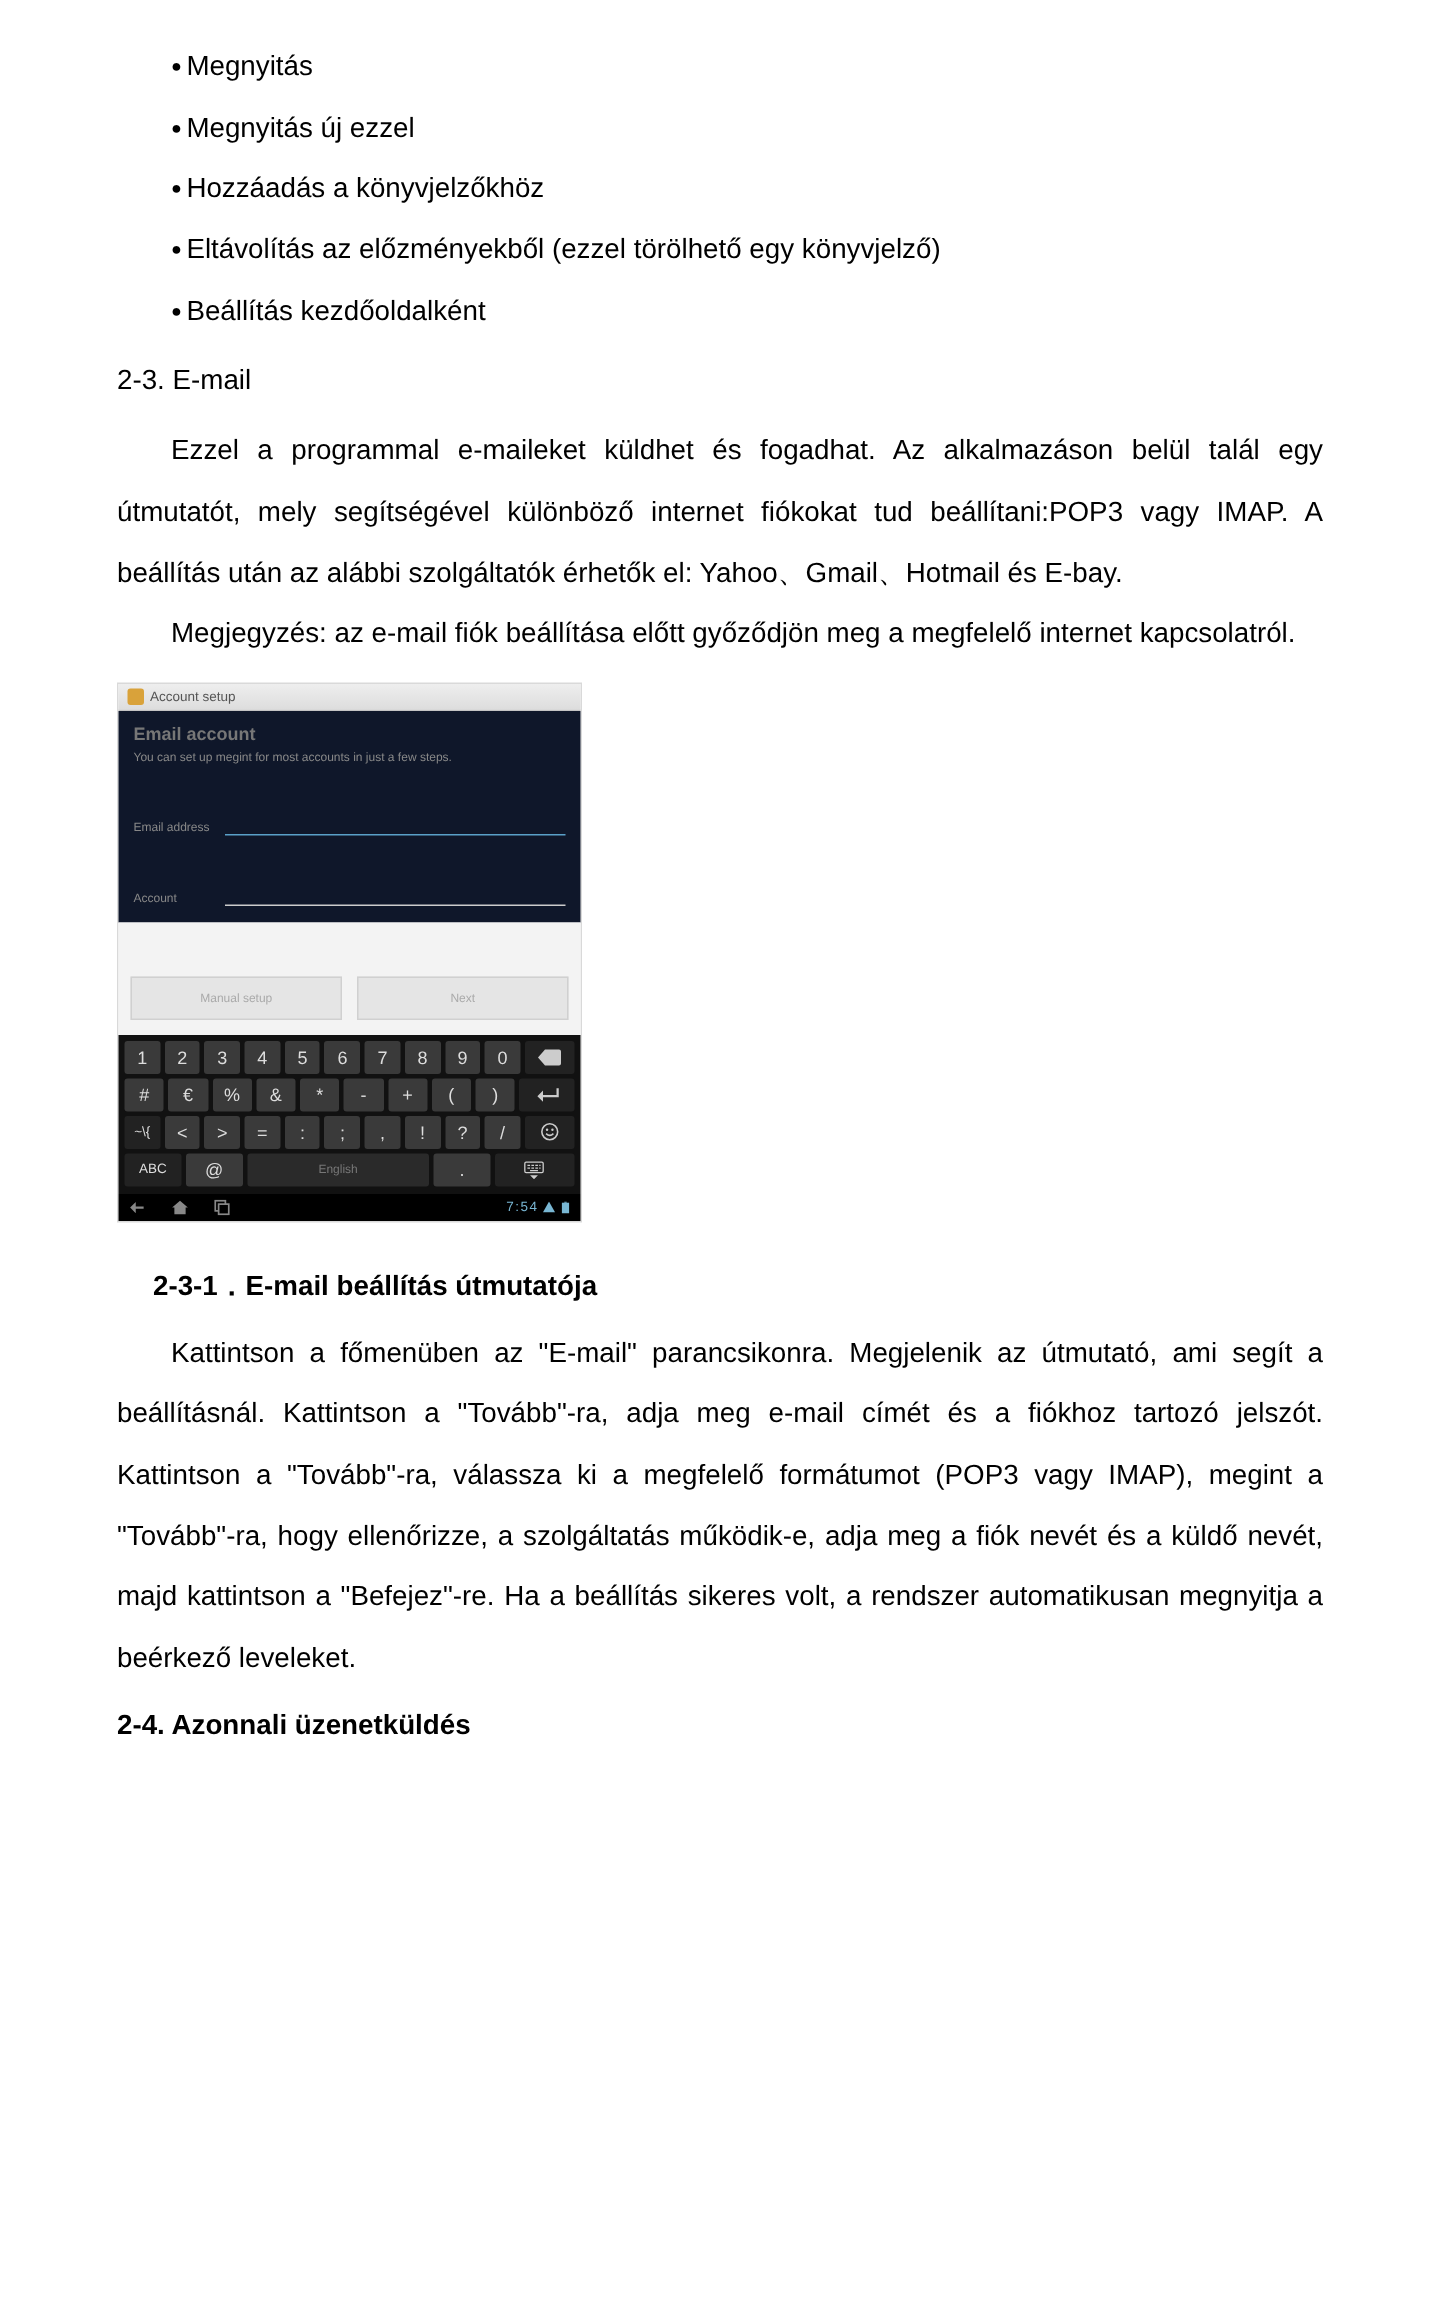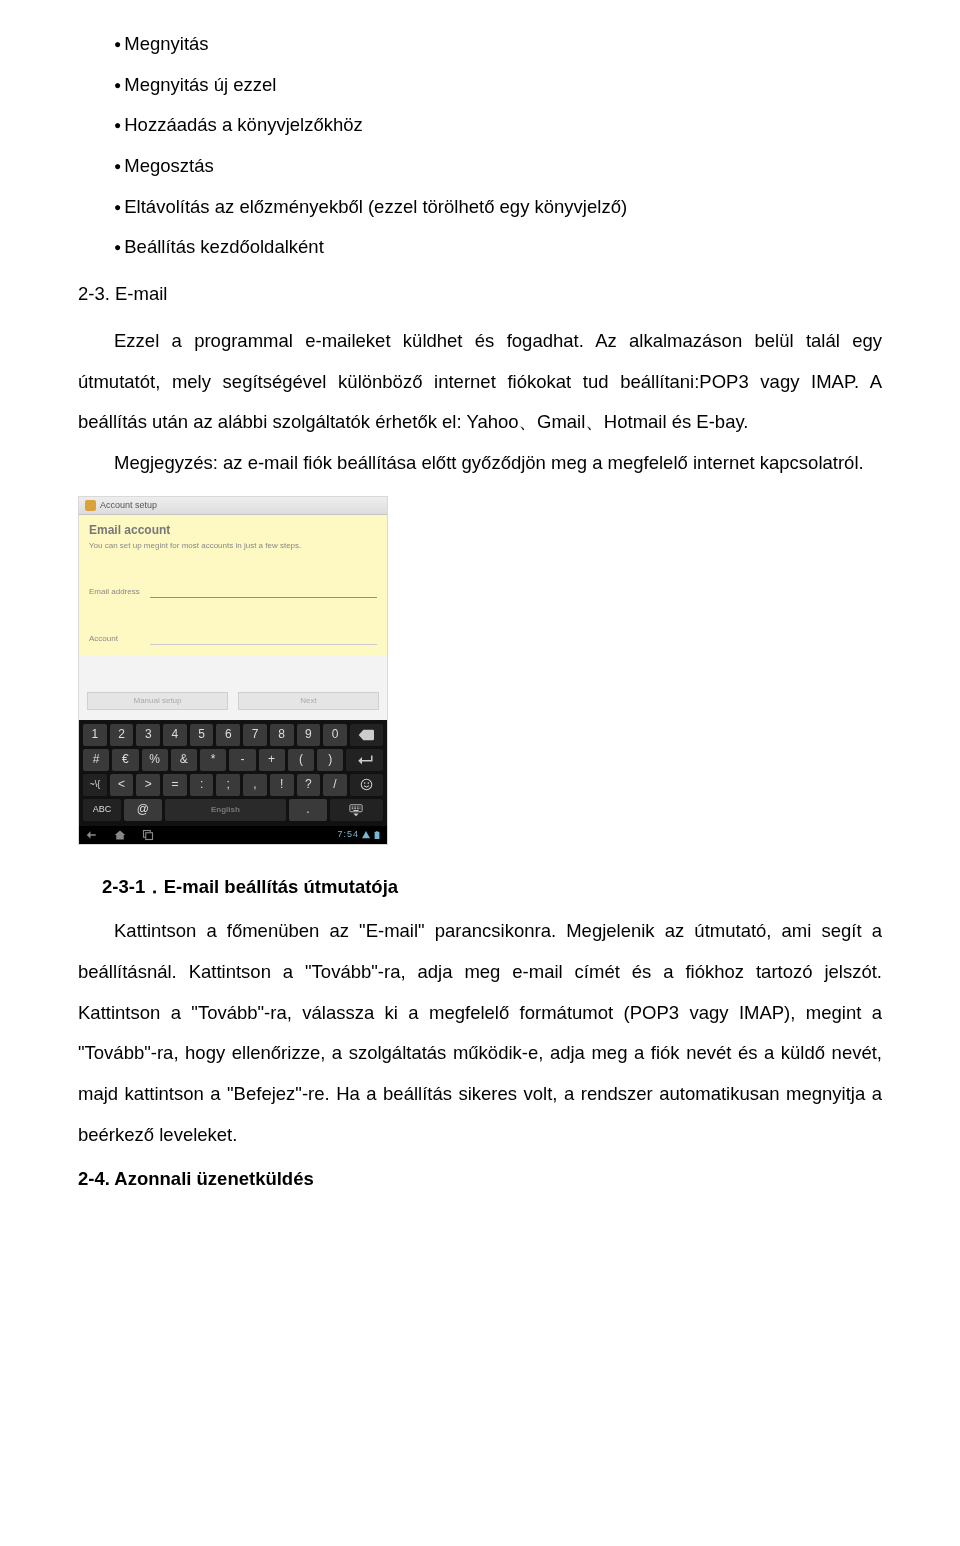--- a/index.html
+++ b/index.html
@@ -30,52 +30,51 @@
     border: 1px solid #d9d9d9;
   }
   .scr-header {
     background: linear-gradient(#eee,#ddd);
     border-bottom: 1px solid #c4c4c4;
     font-size: 9px; color:#555;
     padding: 3px 6px;
     display:flex; align-items:center; gap:4px;
   }
   .scr-header .icon { width:11px; height:11px; background:#d9a23a; border-radius:2px; }
-  .scr-body { background:#fef9c3; padding: 8px 10px 6px 10px; }
+  .scr-body { background:#0f172a; padding: 8px 10px 6px 10px; }
   .scr-body .h { font-size:12px; color:#777; font-weight:bold; margin-bottom:4px; }
   .scr-body .sub { font-size:8px; color:#888; margin-bottom:8px; }
   .scr-field { display:flex; align-items:center; gap:6px; margin-bottom:5px;margin-top:36px; }
   .scr-field label { font-size:8px; color:#888; width:55px; }
   .scr-field .line { flex:1; border-bottom:1px solid #5aa0c8; height:11px; }
   .scr-field .line.plain { border-bottom-color:#ccc; }
   .scr-btnrow { display:flex; gap:10px; justify-content:center; padding:36px 8px 10px 8px; background:#f3f3f3; }
-  .scr-btn { flex:1; background:#e5e5e5; border:1px solid #d0d0d0; height:18px; font-size:8px; color:#aaa; display:flex; align-items:center; justify-content:center; }
+  .scr-btn { flex:1; background:#e5e5e5; border:1px solid #d0d0d0; height:29px; font-size:8px; color:#aaa; display:flex; align-items:center; justify-content:center; }
 
   .kbd { background:#111; padding:4px 4px 2px 4px; }
   .kbd-row { display:flex; gap:3px; margin-bottom:3px; }
   .key { flex:1; background:#3a3a3a; color:#ddd; height:22px; display:flex; align-items:center; justify-content:center; font-size:12px; border-radius:2px; }
   .key.dark { background:#222; }
   .key.wide { flex:1.4; }
-  .key.xwide { flex:3.2; background:#2a2a2a;font-weight:bold; }
+  .key.xwide { flex:3.2; background:#2a2a2a; }
   .key.bs svg { width:16px; height:12px; }
   .navbar { background:#000; display:flex; align-items:center; padding:3px 6px; gap:14px; }
   .nav-icon { width:14px; height:12px; display:flex; align-items:center; justify-content:center; }
   .nav-icon svg { width:14px; height:12px; fill:#888; }
   .nav-spacer { flex:1; }
   .nav-time { color:#79b7d4; font-size:9px; letter-spacing:1px; display:flex; align-items:center; gap:3px;}
   .nav-time svg { width:8px; height:8px; fill:#79b7d4;}
 </style>
 </head>
 <body>
 
 <div class="bullet-list">
   <div class="bullet-item"><span>Megnyitás</span></div>
   <div class="bullet-item"><span>Megnyitás új ezzel</span></div>
   <div class="bullet-item"><span>Hozzáadás a könyvjelzőkhöz</span></div>
-  <div class="bullet-item"><span>Megosztás</span></div>
   <div class="bullet-item"><span>Eltávolítás az előzményekből (ezzel törölhető egy könyvjelző)</span></div>
   <div class="bullet-item"><span>Beállítás kezdőoldalként</span></div>
 </div>
 
 <div class="sec-heading">2-3. E-mail</div>
 <div class="para para-indent">Ezzel a programmal e-maileket küldhet és fogadhat. Az alkalmazáson belül talál egy útmutatót, mely segítségével különböző internet fiókokat tud beállítani:POP3 vagy IMAP. A beállítás után az alábbi szolgáltatók érhetők el: Yahoo、Gmail、Hotmail és E-bay.</div>
 <div class="para para-indent">Megjegyzés: az e-mail fiók beállítása előtt győződjön meg a megfelelő internet kapcsolatról.</div>
 
 <div class="screenshot">
   <div class="scr-header">

